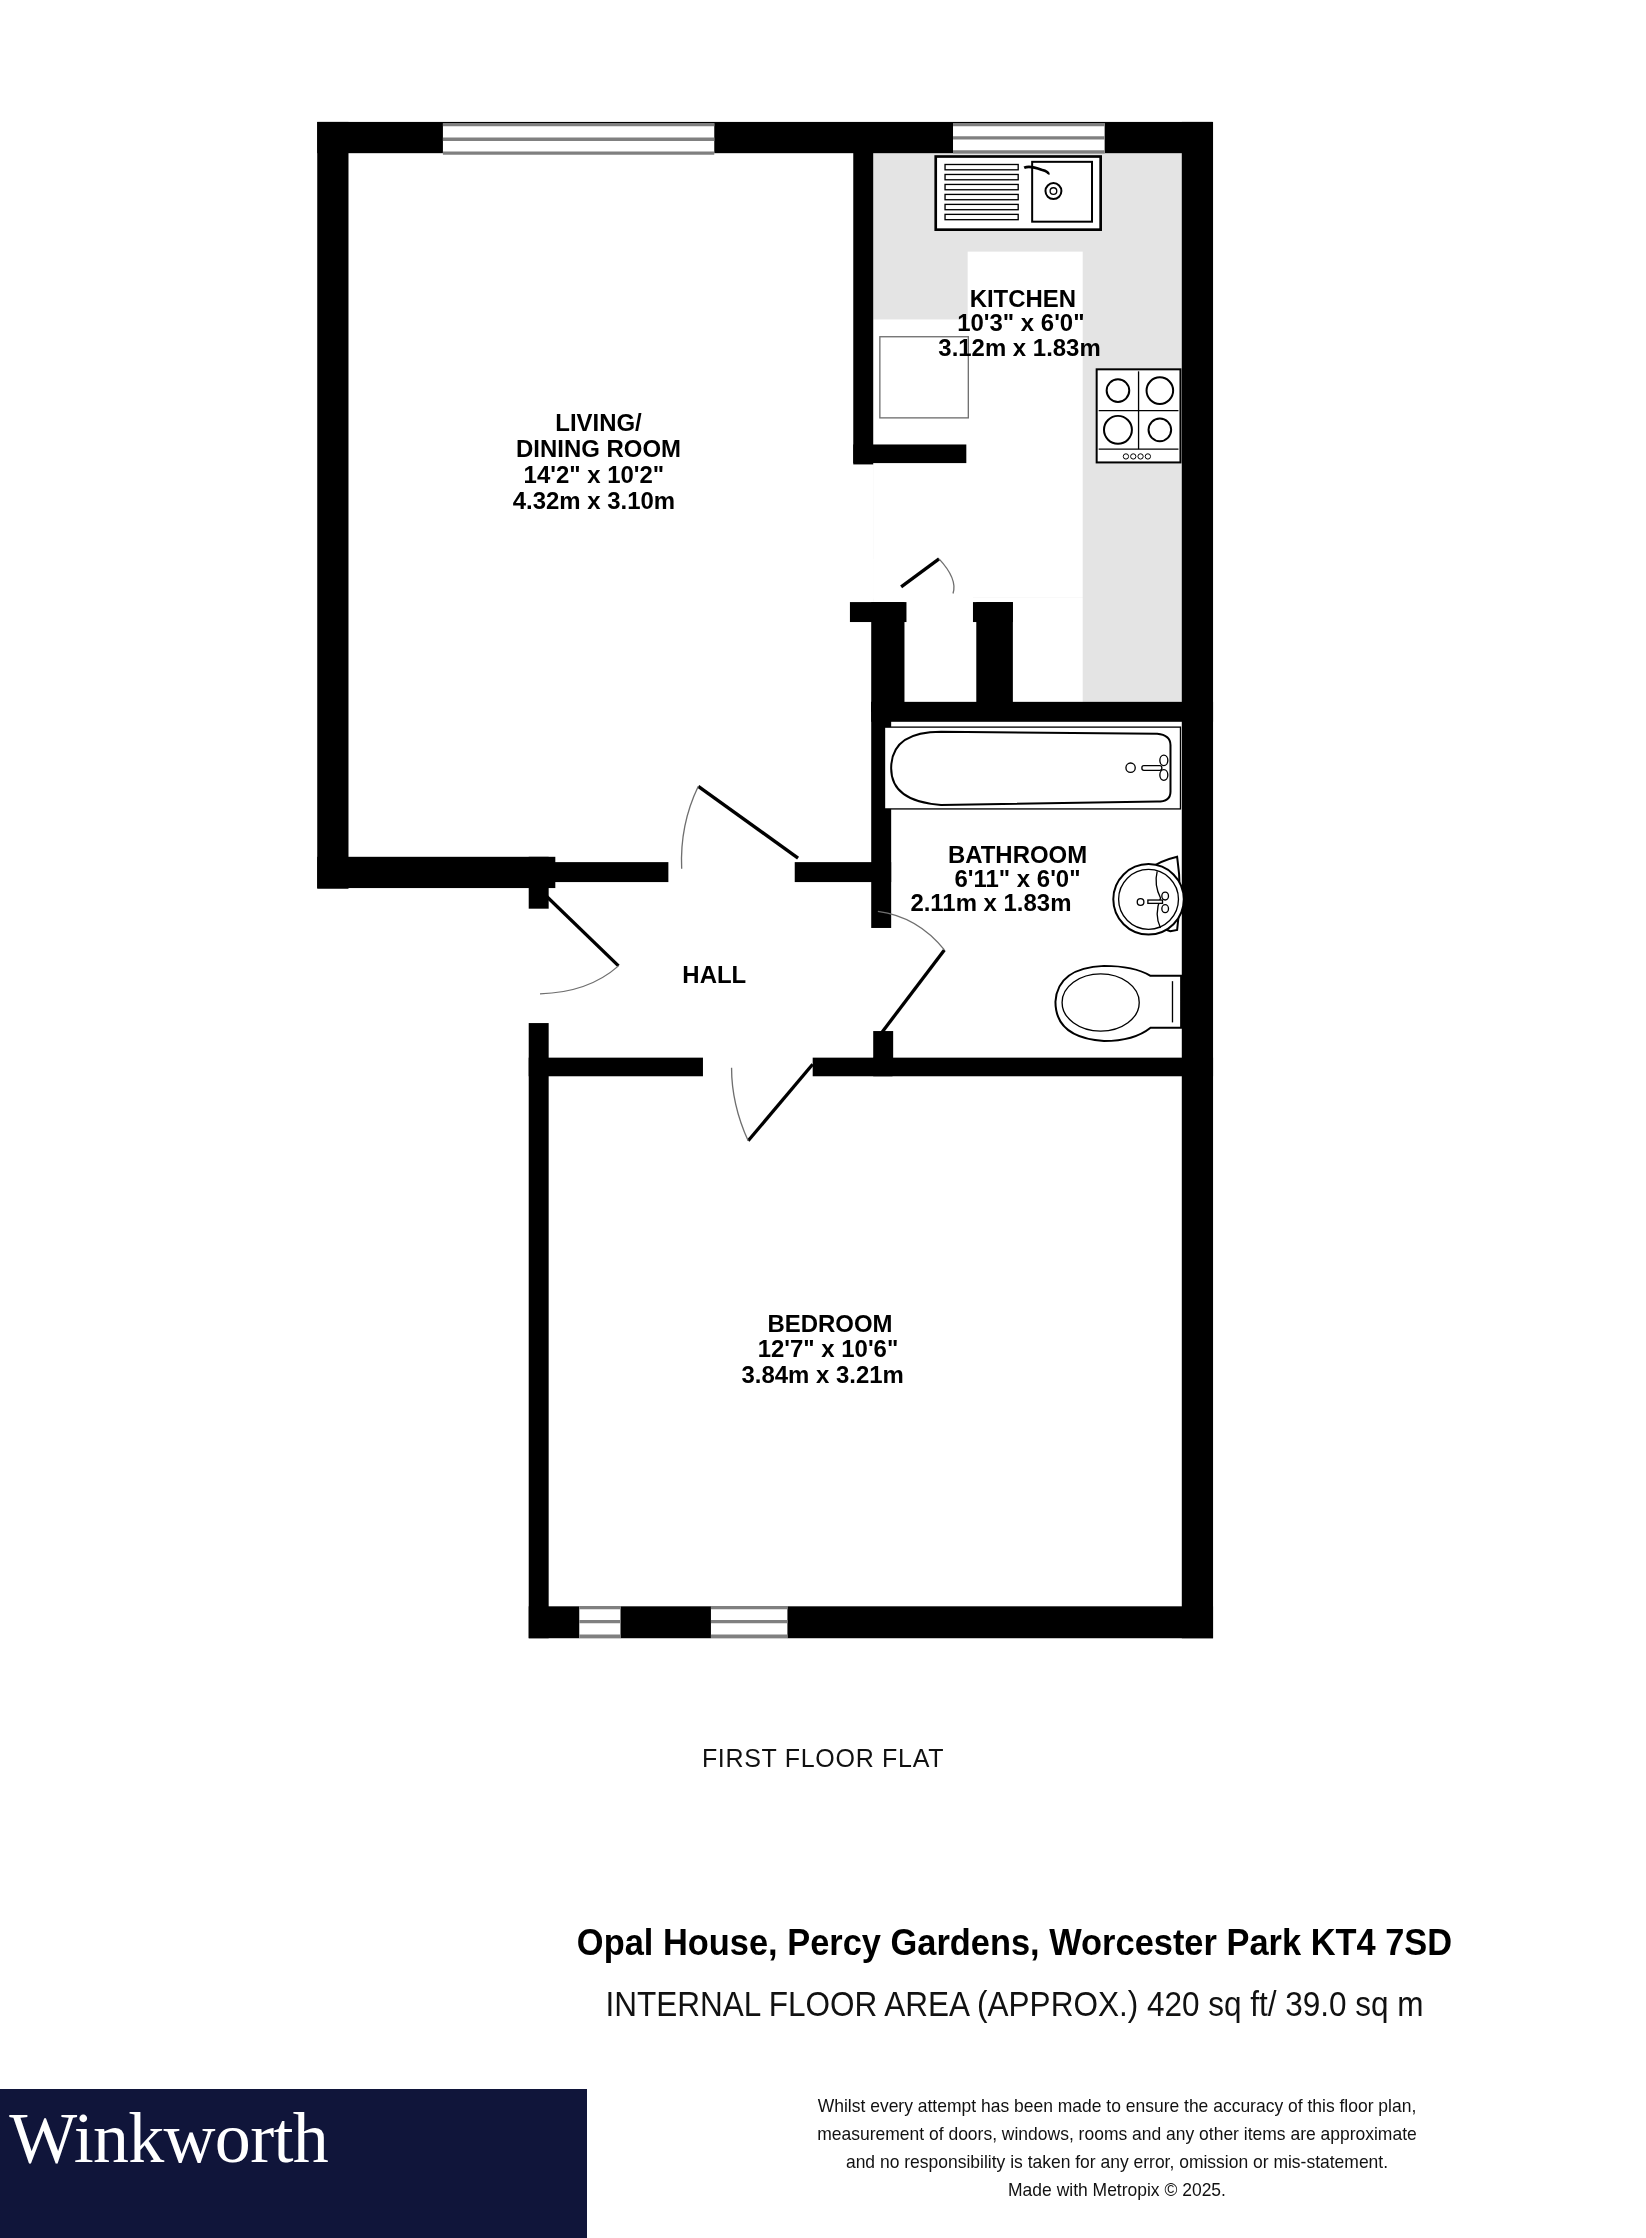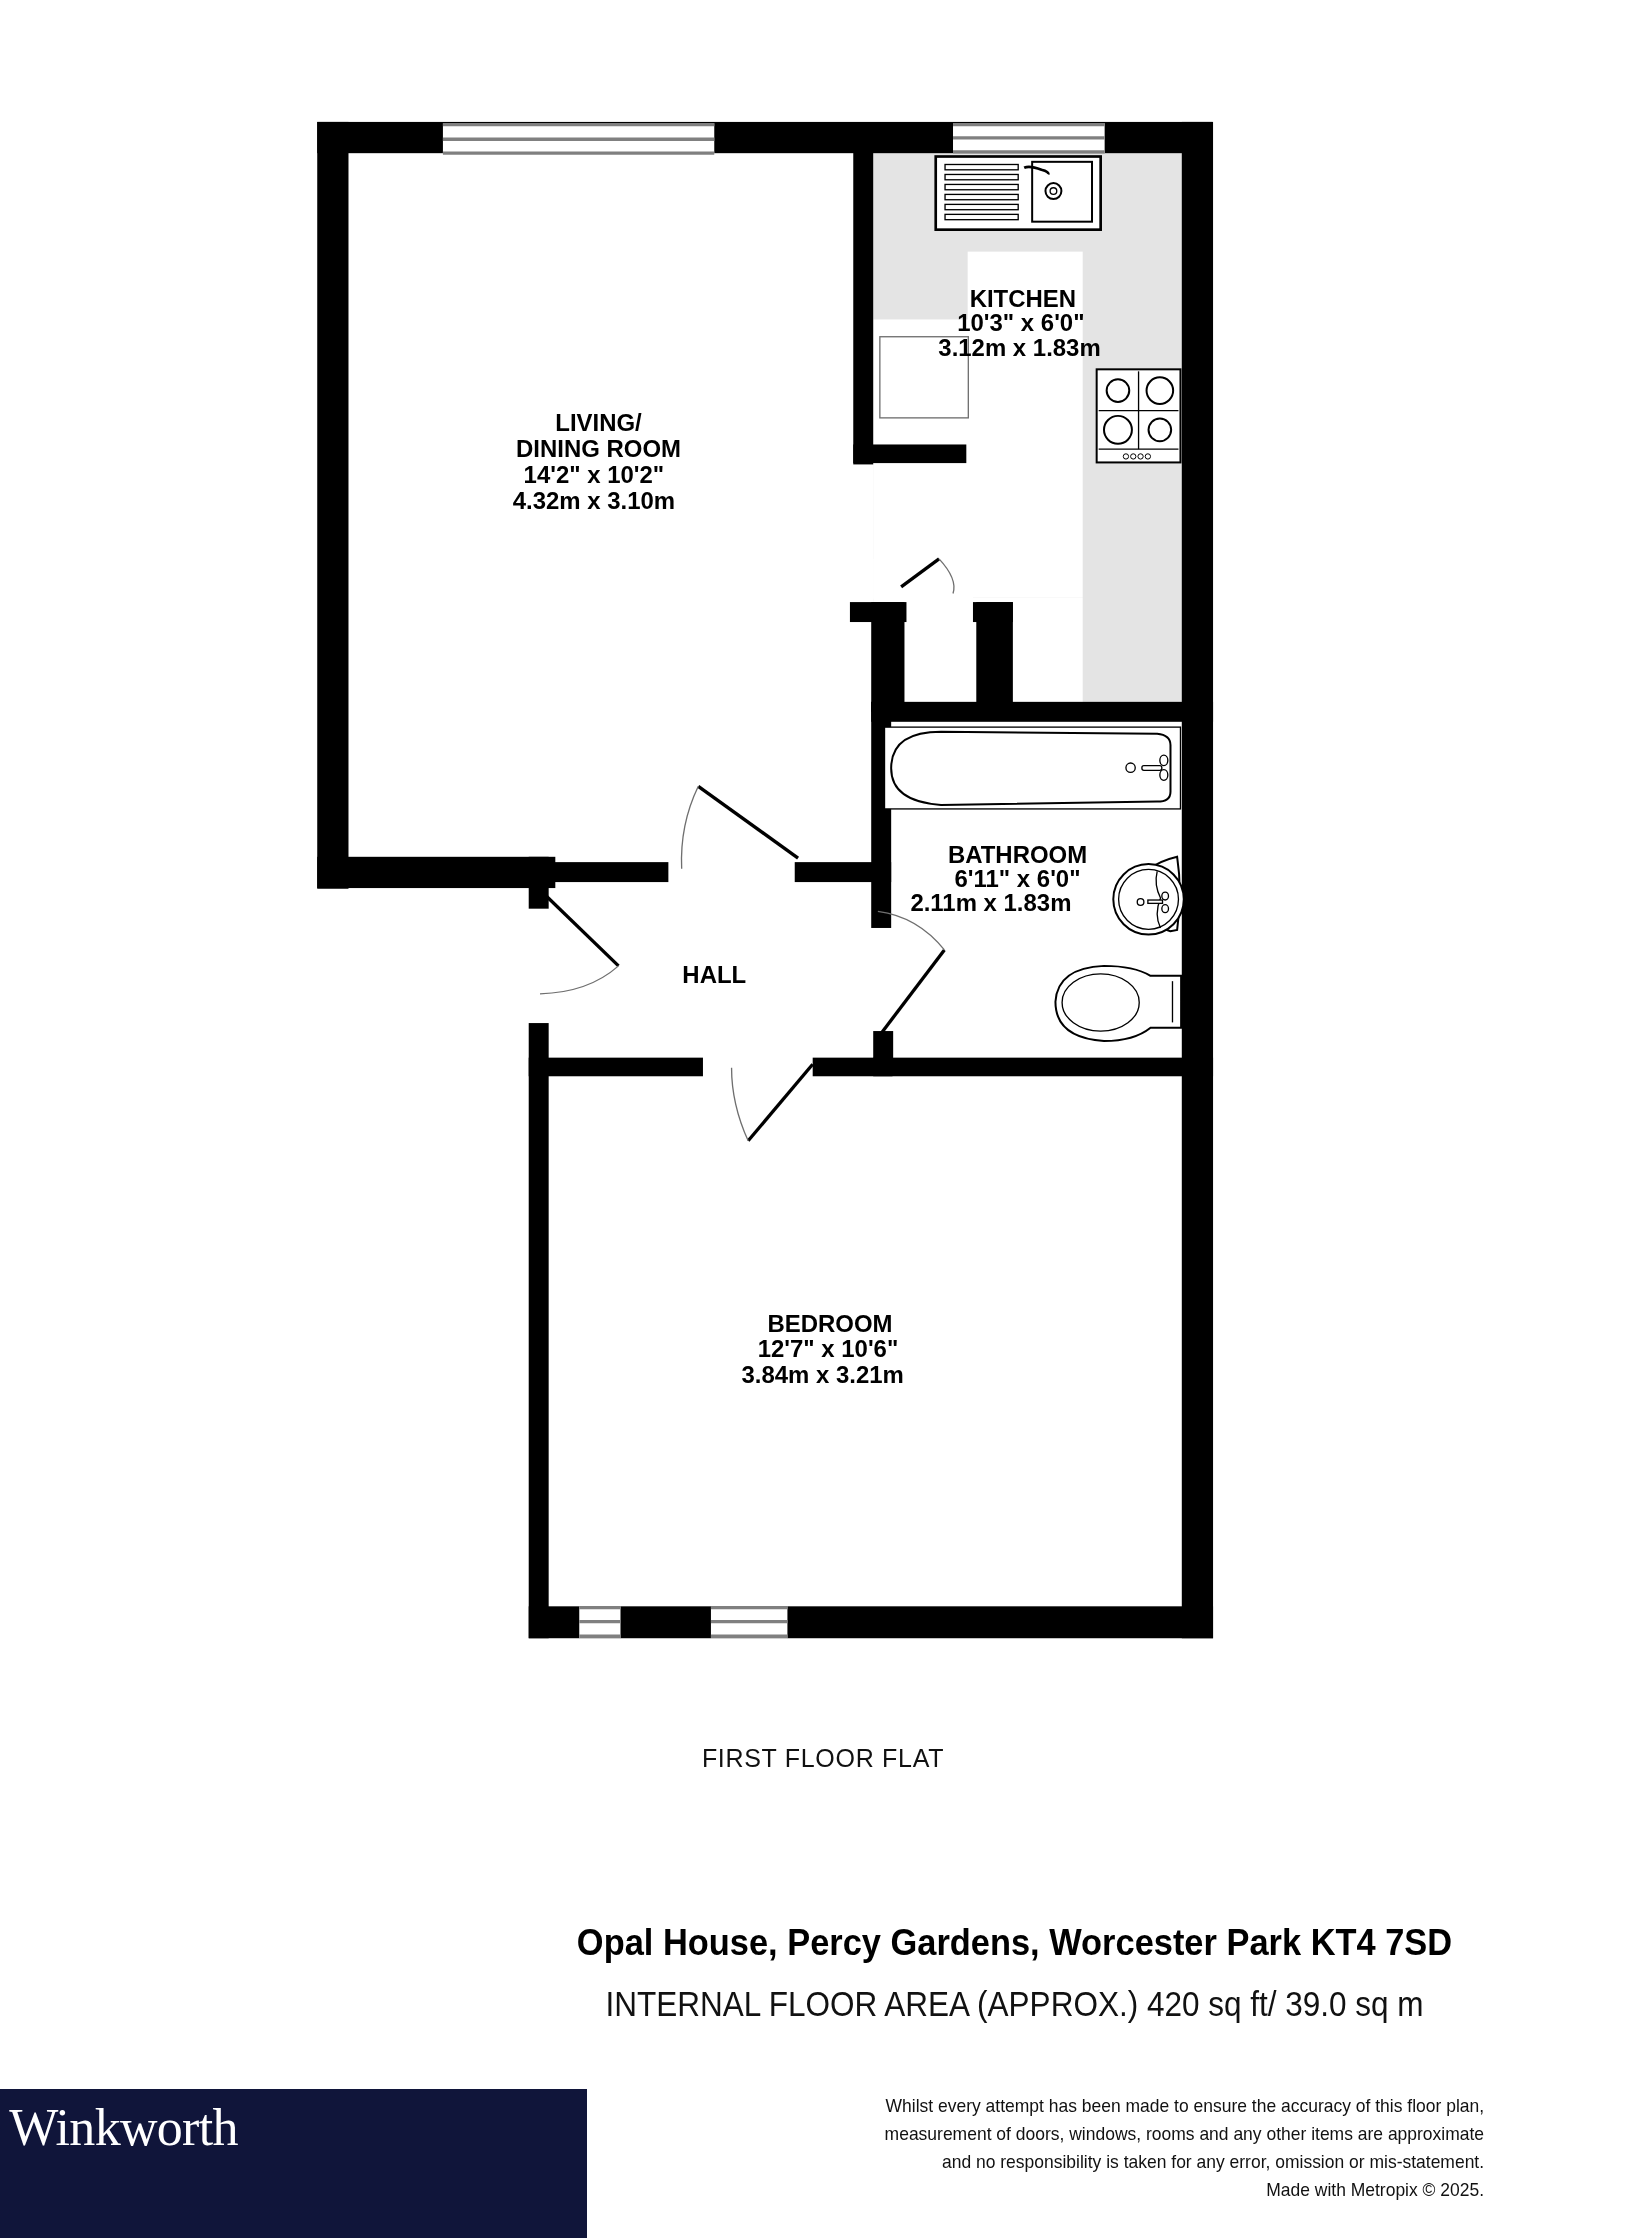--- a/index.html
+++ b/index.html
@@ -48,26 +48,26 @@
     transform: scaleX(0.9); transform-origin: center;
     white-space: nowrap;
   }
   .logo-box {
     position: absolute; left: 0; top: 2089px; width: 587px; height: 150px;
     background: #10153a;
   }
   .logo-text {
     position: absolute; left: 9.3px; top: 13.3px;
     font-family: "Liberation Serif", serif;
-    font-size: 52px; color: #ffffff; letter-spacing: -0.7px;
+    font-size: 72px; color: #ffffff; letter-spacing: -0.7px;
     line-height: 1;
   }
   .disclaimer {
     position: absolute; left: 718px; width: 798px; top: 2092px;
-    text-align: right;
+    text-align: center;
     font-family: "Liberation Sans", sans-serif;
     font-size: 19px; line-height: 28px; color: #111111;
   }
   .disclaimer div { transform: scaleX(0.92); transform-origin: center; white-space: nowrap; }
 </style>
 </head>
 <body>
 
 <svg id="plan" viewBox="0 0 2475 3366" xmlns="http://www.w3.org/2000/svg">
 

